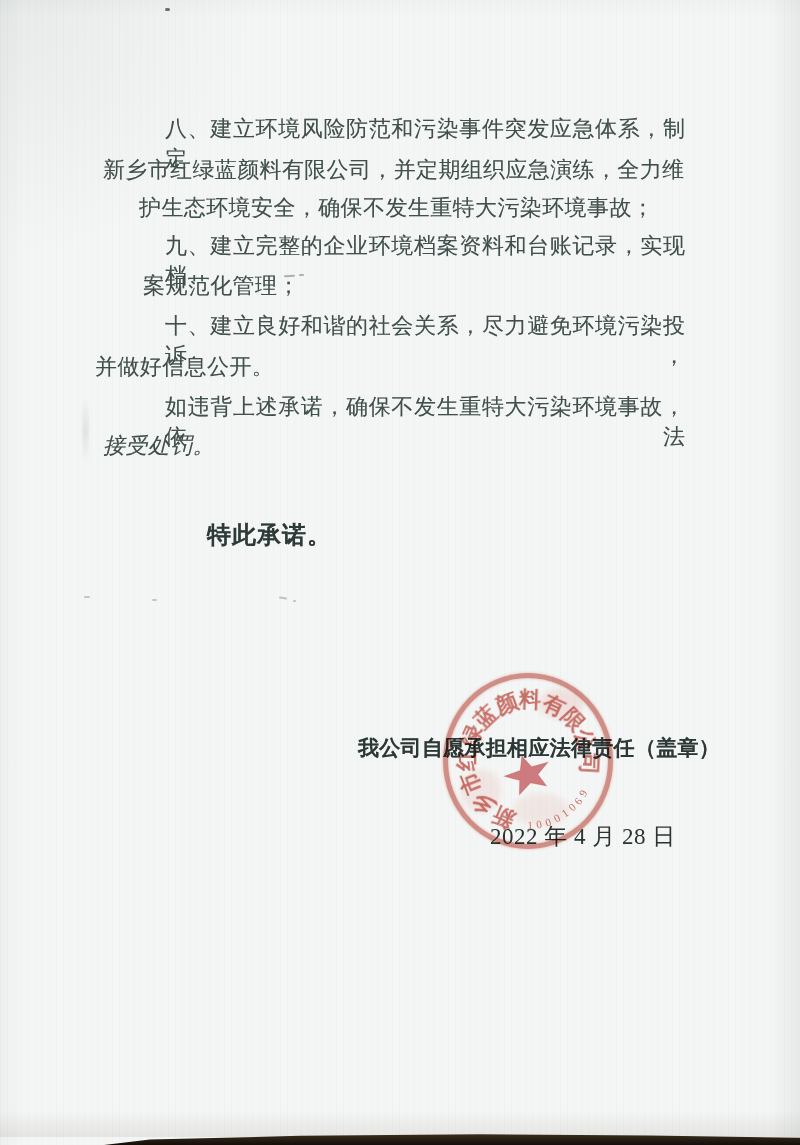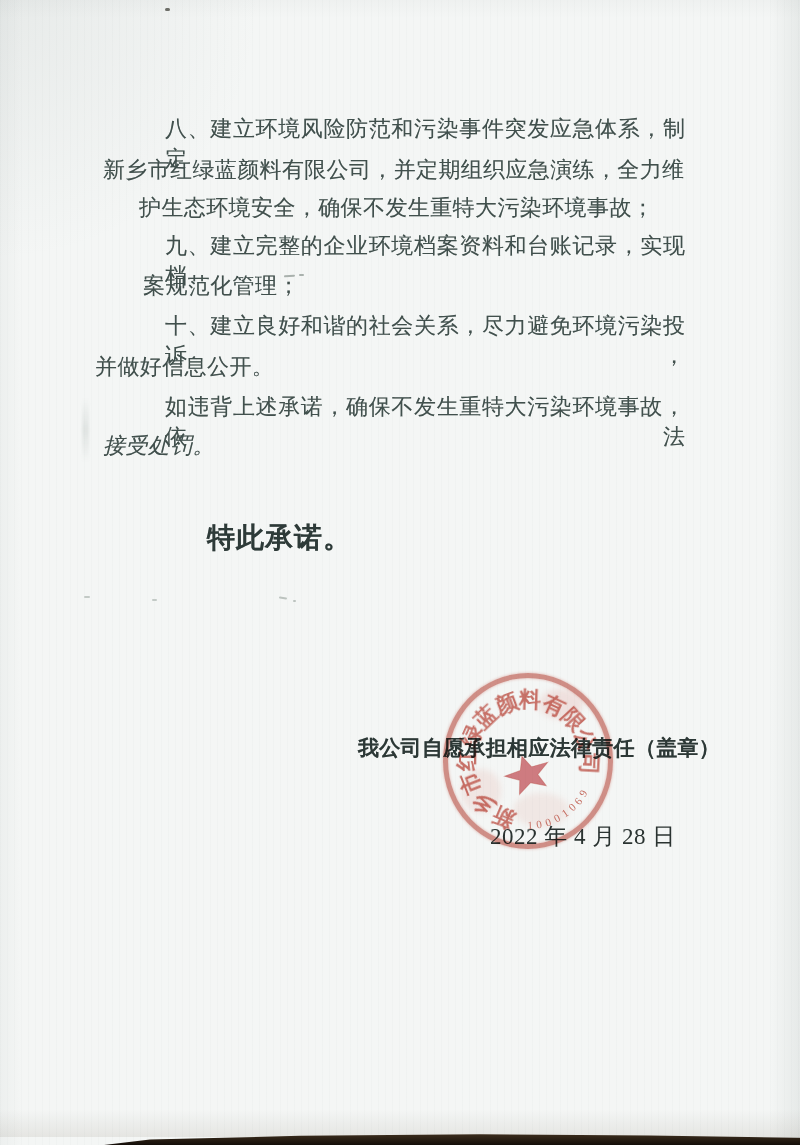--- a/index.html
+++ b/index.html
@@ -34,21 +34,21 @@
   .ln1{top:155px;left:103px;width:581px;}
   .ln2{top:193px;left:119px;margin-left:20px;}
   .ln3{top:231px;left:165px;width:520px;}
   .ln4{top:271px;left:103px;margin-left:40px;}
   .ln5{top:311px;left:165px;width:520px;}
   .ln6{top:352px;left:95px;}
   .ln7{top:392px;left:165px;width:520px;}
   .ln8{top:431px;left:103px;font-style:italic;}
   .closing{
     position:absolute;top:519px;left:207px;
-    font-size:28px;font-weight:bold;color:#2d3a38;
+    font-size:24px;font-weight:bold;color:#2d3a38;
     letter-spacing:1px;white-space:nowrap;
     text-shadow:0 0 0.6px rgba(45,58,56,0.5);
   }
   .signature{
     position:absolute;top:734px;left:358px;
     font-size:21px;font-weight:bold;color:#2c3836;
     letter-spacing:0.3px;white-space:nowrap;z-index:2;
     text-shadow:0 0 0.6px rgba(44,56,54,0.45);
   }
   .dateline{

